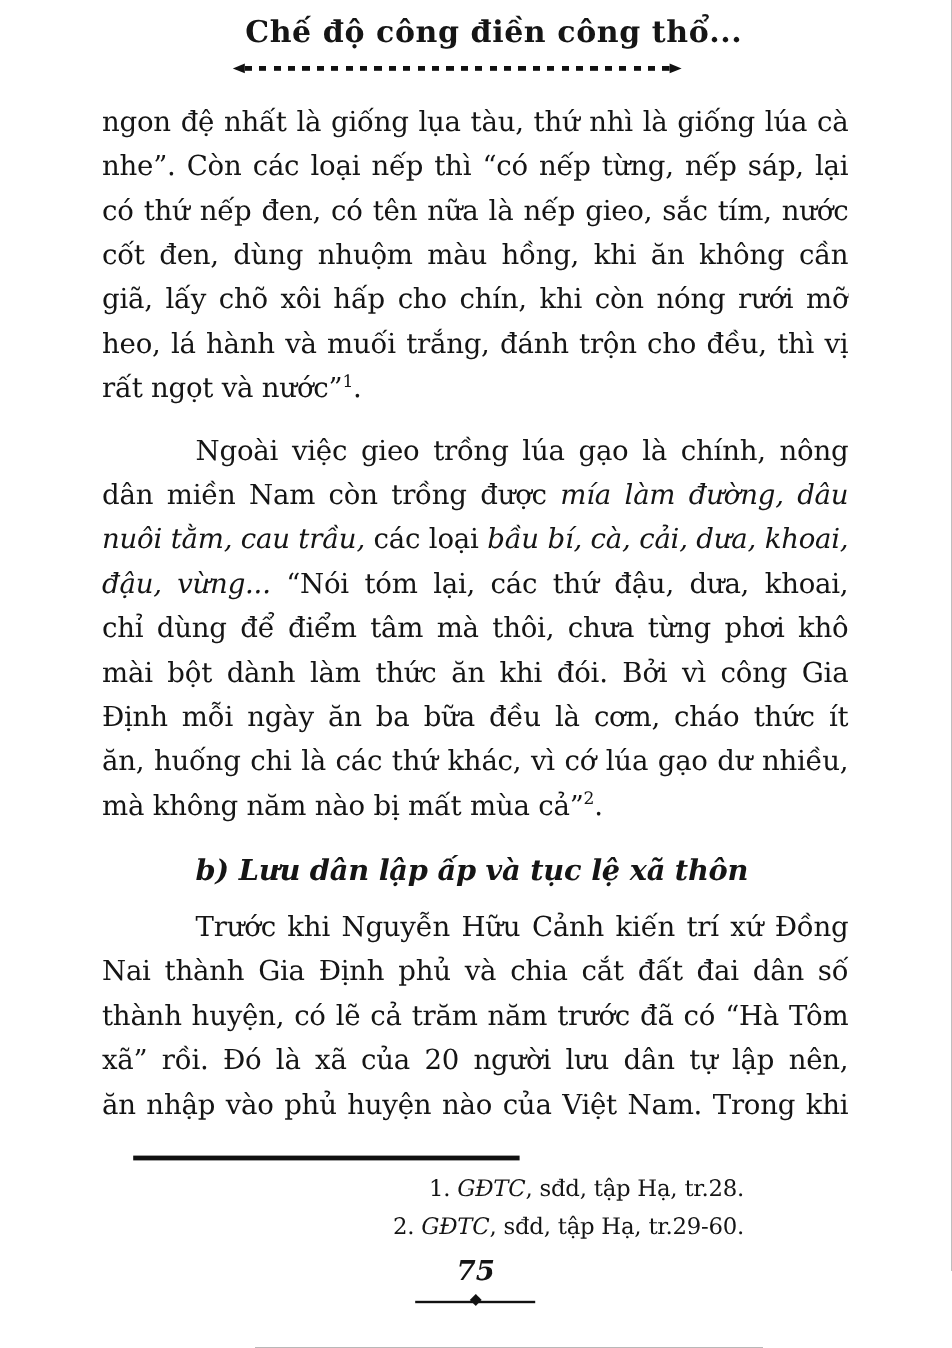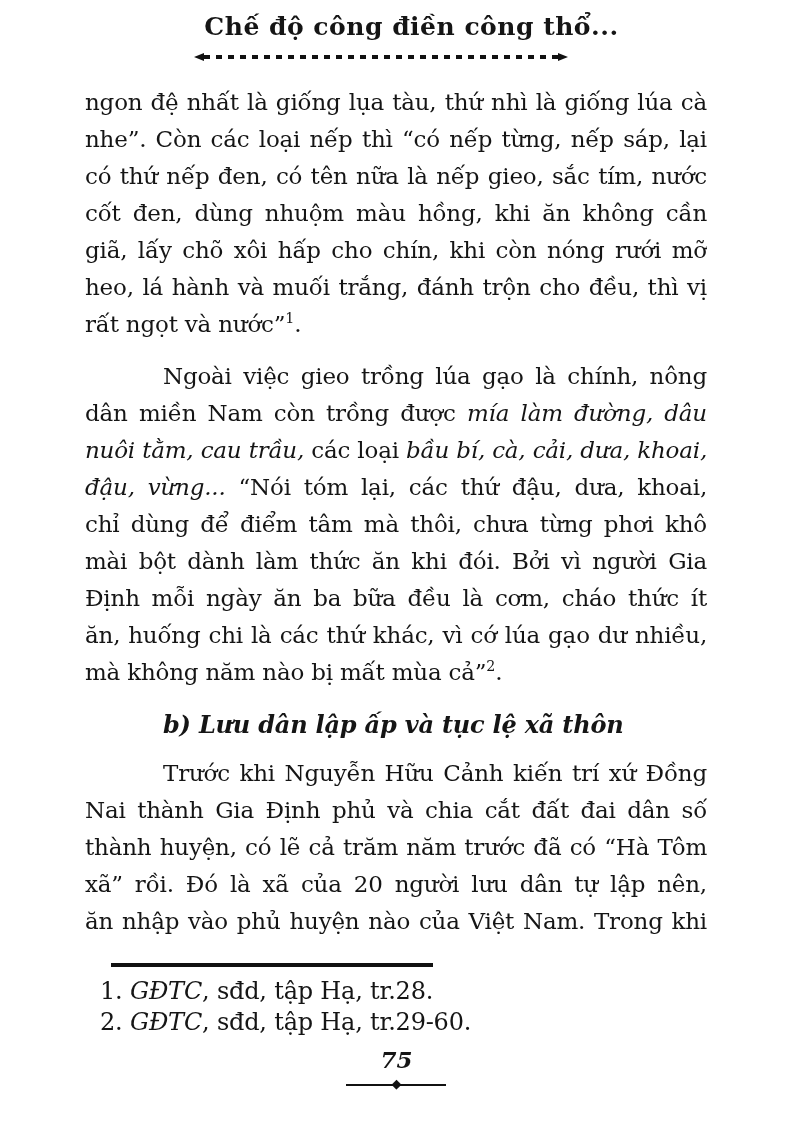--- a/index.html
+++ b/index.html
@@ -25,21 +25,21 @@
   .line.noj{text-align-last:left;}
   .line.indent{padding-left:78px;}
   .seg{white-space:pre-wrap;}
   .it{font-style:italic;}
   sup{font-size:0.62em;line-height:0;}
   .heading{height:37px;line-height:37px;margin:14px 0 12px 78px;
            font-size:24px;font-weight:bold;font-style:italic;letter-spacing:-0.2px;}
 
   
   .footnote-rule{position:absolute;left:111px;top:963px;width:322px;height:4px;background:#111;}
-  .footnotes{position:absolute;left:100px;top:976px;width:520px;font-size:24px;}
+  .footnotes{position:absolute;left:100px;top:976px;width:520px;font-size:19px;text-align:right;}
   .fn-line{height:31px;line-height:31px;letter-spacing:-0.2px;}
 
   
   .page-number{position:absolute;top:1046px;left:0;width:100%;text-align:center;
                font-size:23px;font-weight:bold;font-style:italic;}
   .footer-rule{position:absolute;top:1084px;left:346px;width:100px;height:2px;background:#111;}
   .footer-orn{position:absolute;top:1076px;left:384px;width:25px;text-align:center;
               font-size:13px;color:#111;}
 </style>
 </head>
@@ -64,21 +64,21 @@
         <div class="line"><span class="seg">giã, lấy chõ xôi hấp cho chín, khi còn nóng rưới mỡ</span></div>
         <div class="line"><span class="seg">heo, lá hành và muối trắng, đánh trộn cho đều, thì vị</span></div>
         <div class="line noj"><span class="seg">rất ngọt và nước”</span><sup>1</sup><span class="seg">.</span></div>
       </div>
       <div class="para">
         <div class="line indent"><span class="seg">Ngoài việc gieo trồng lúa gạo là chính, nông</span></div>
         <div class="line"><span class="seg">dân miền Nam còn trồng được </span><span class="seg it">mía làm đường, dâu</span></div>
         <div class="line"><span class="seg it">nuôi tằm, cau trầu,</span><span class="seg"> các loại </span><span class="seg it">bầu bí, cà, cải, dưa, khoai,</span></div>
         <div class="line"><span class="seg it">đậu, vừng...</span><span class="seg"> “Nói tóm lại, các thứ đậu, dưa, khoai,</span></div>
         <div class="line"><span class="seg">chỉ dùng để điểm tâm mà thôi, chưa từng phơi khô</span></div>
-        <div class="line"><span class="seg">mài bột dành làm thức ăn khi đói. Bởi vì người Gia</span></div>
+        <div class="line"><span class="seg">mài bột dành làm thức ăn khi đói. Bởi vì công Gia</span></div>
         <div class="line"><span class="seg">Định mỗi ngày ăn ba bữa đều là cơm, cháo thức ít</span></div>
         <div class="line"><span class="seg">ăn, huống chi là các thứ khác, vì cớ lúa gạo dư nhiều,</span></div>
         <div class="line noj"><span class="seg">mà không năm nào bị mất mùa cả”</span><sup>2</sup><span class="seg">.</span></div>
       </div>
       <div class="heading">b) Lưu dân lập ấp và tục lệ xã thôn</div>
       <div class="para">
         <div class="line indent"><span class="seg">Trước khi Nguyễn Hữu Cảnh kiến trí xứ Đồng</span></div>
         <div class="line"><span class="seg">Nai thành Gia Định phủ và chia cắt đất đai dân số</span></div>
         <div class="line"><span class="seg">thành huyện, có lẽ cả trăm năm trước đã có “Hà Tôm</span></div>
         <div class="line"><span class="seg">xã” rồi. Đó là xã của 20 người lưu dân tự lập nên, chưa</span></div>

